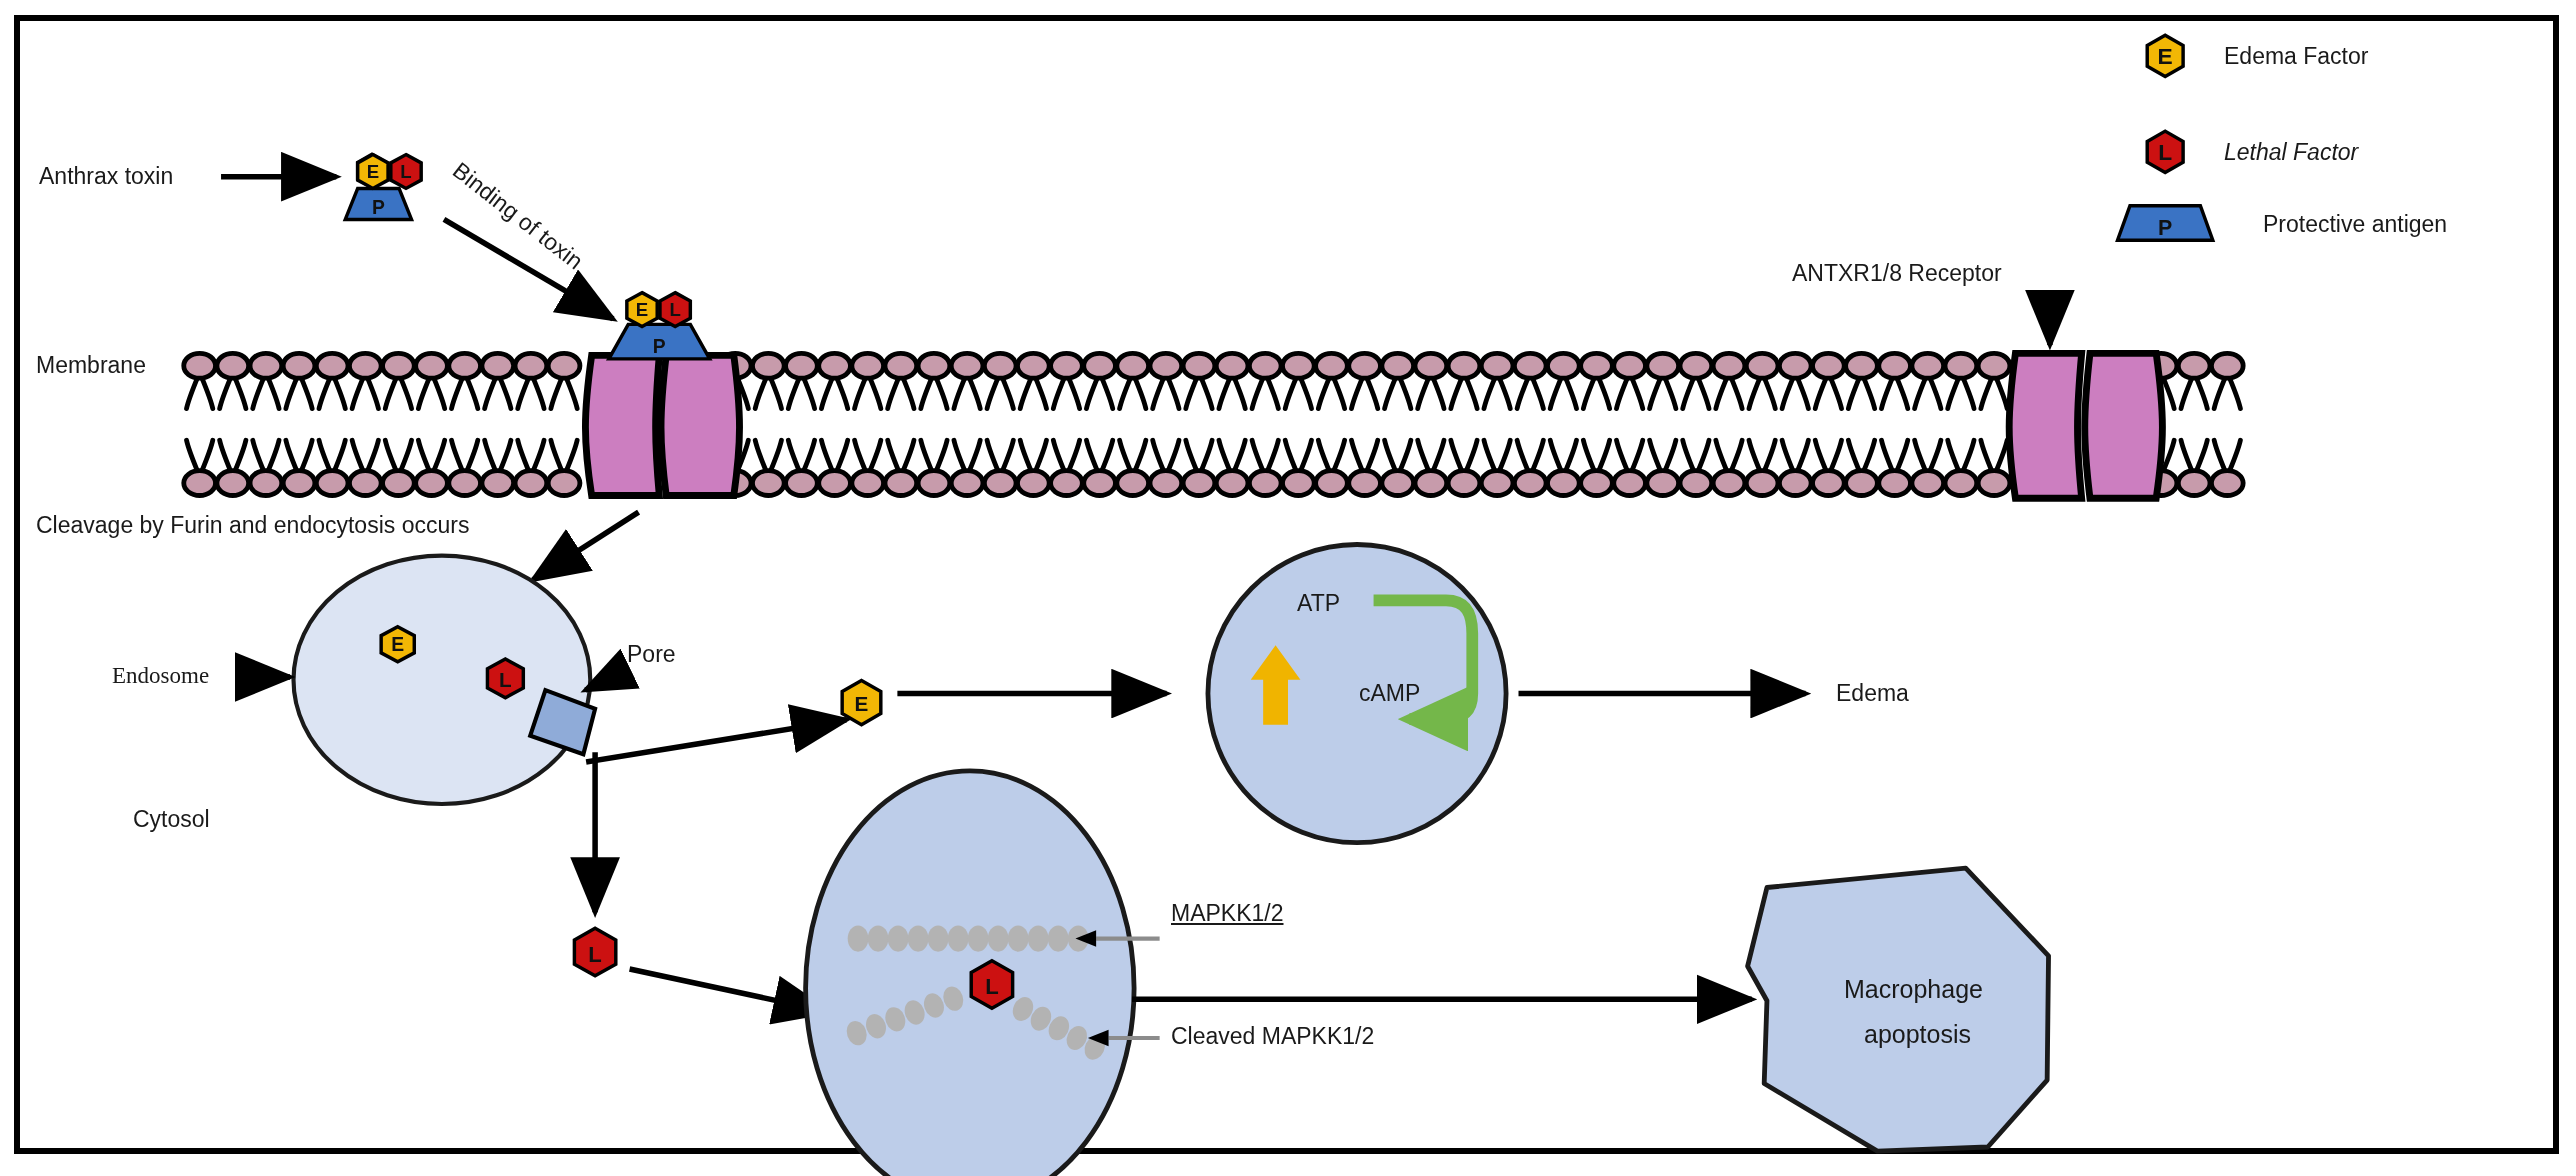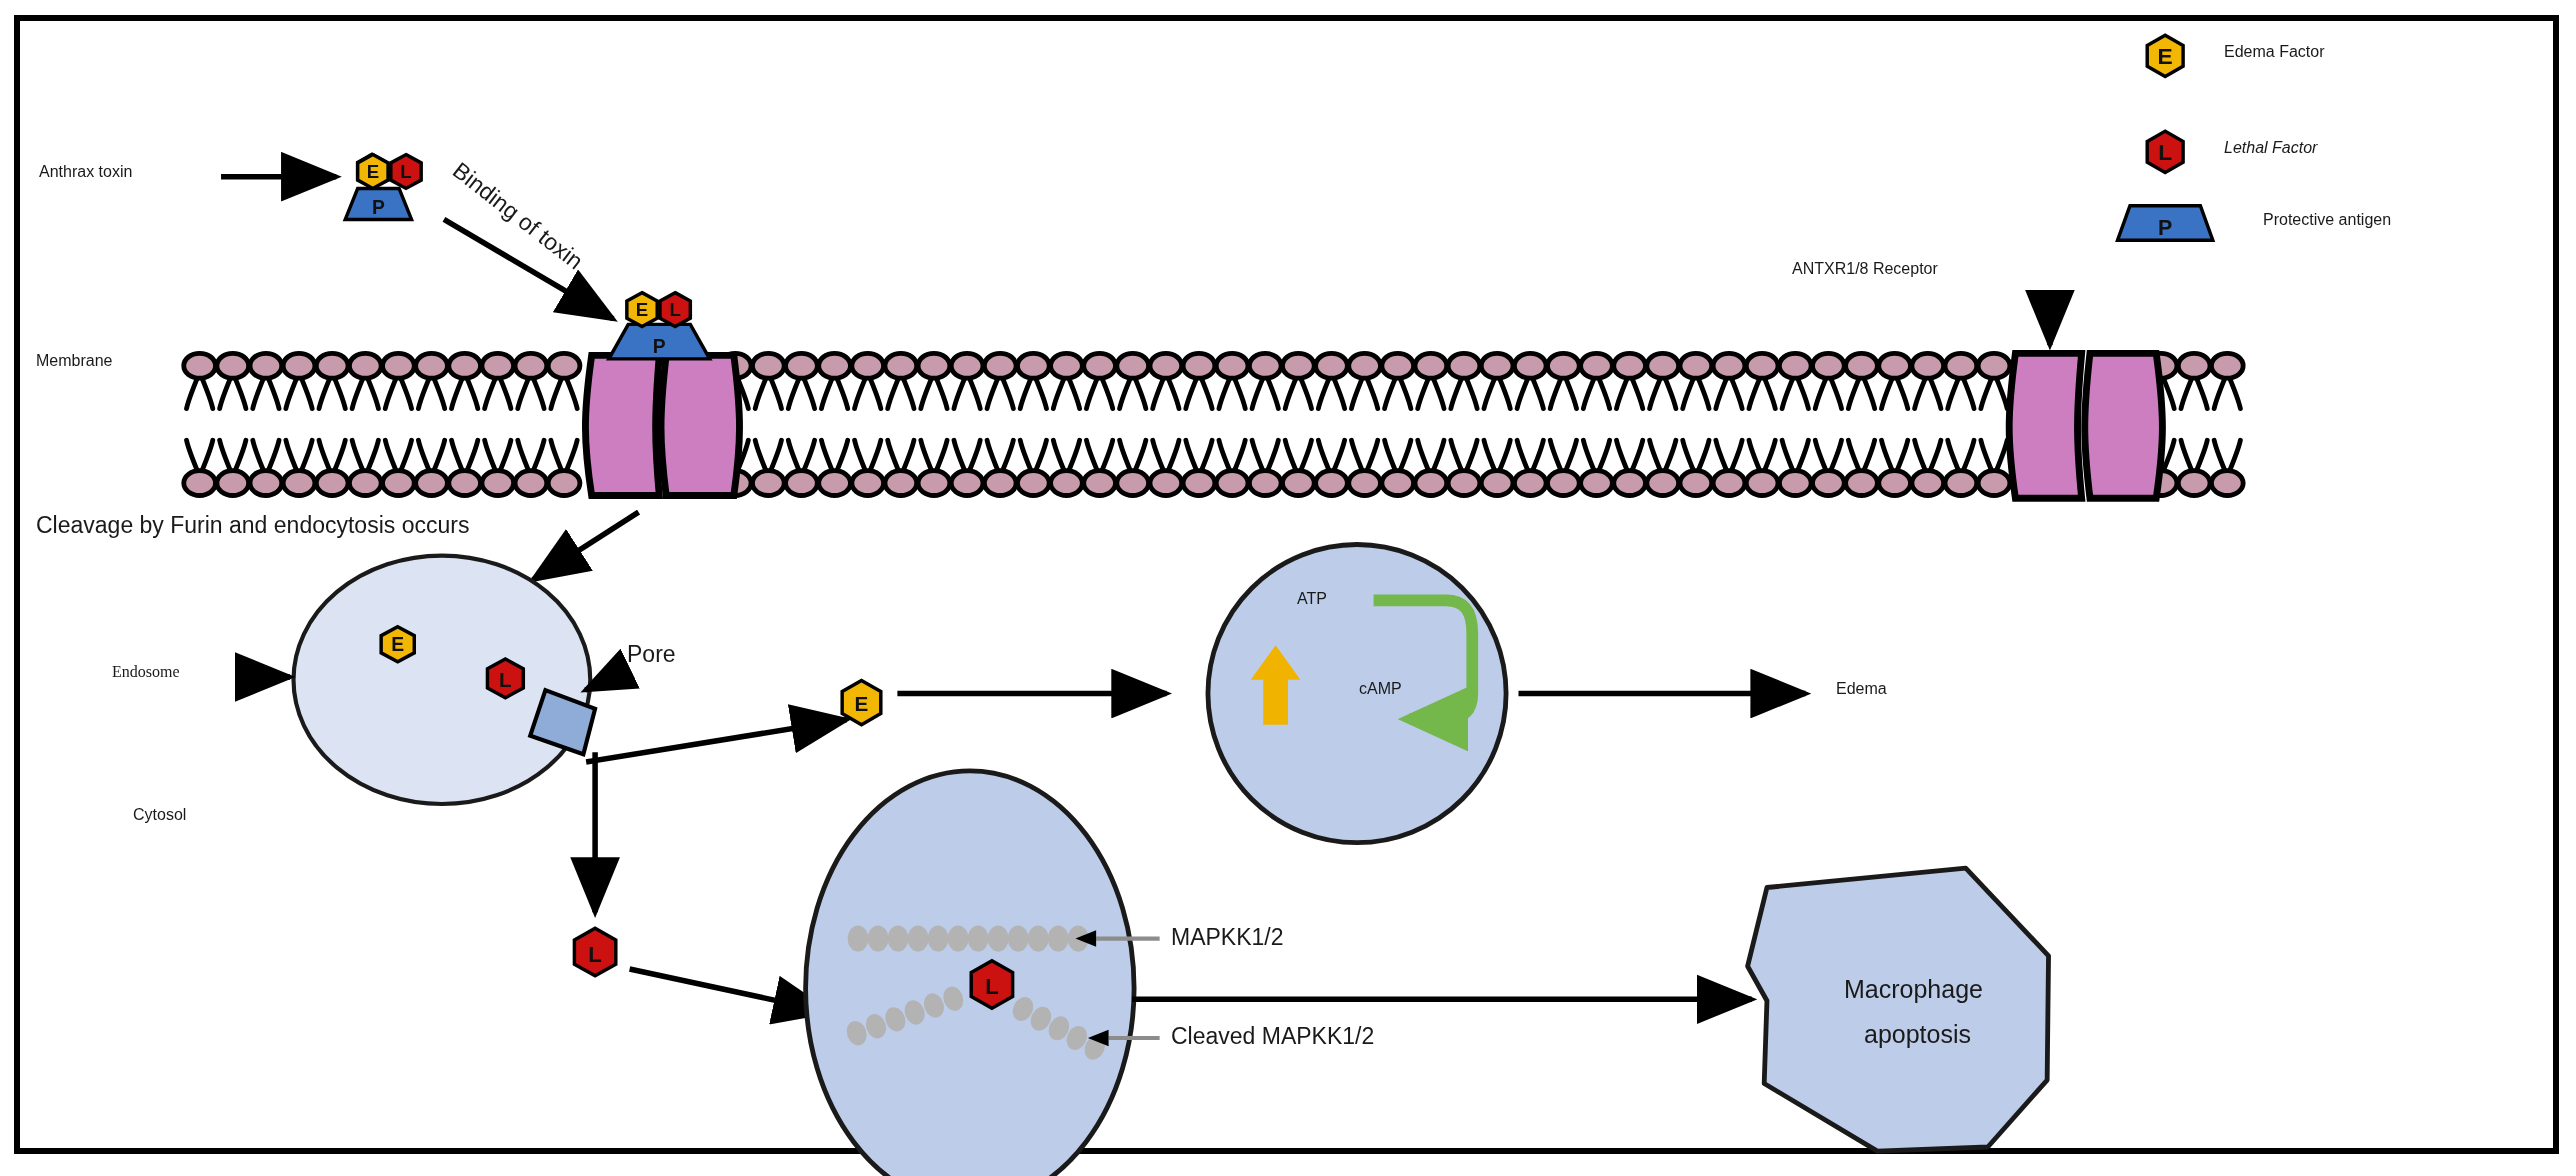--- a/index.html
+++ b/index.html
@@ -2,21 +2,21 @@
 <html style="font-size:11px"><head>
 <meta charset="utf-8">
 <style>
   html,body{margin:0;padding:0;background:#ffffff;}
   body{font-family:"Liberation Sans","DejaVu Sans",sans-serif;}
   #stage{position:relative;width:2576px;height:1176px;background:#ffffff;overflow:hidden;}
   #frame{position:absolute;left:14px;top:15px;width:2545px;height:1139px;border:6.2px solid #000;box-sizing:border-box;background:#fff;}
   svg.layer{position:absolute;left:0;top:0;width:2576px;height:1176px;}
   .lbl{position:absolute;color:#1a1a1a;white-space:nowrap;font-family:"Liberation Sans","DejaVu Sans",sans-serif;}
   .f33{font-size:23px;}
-  .f34{font-size:16px;}
+  .f34{font-size:23px;}
   .f36{font-size:25px;}
   .rot{transform-origin:left top;}
 </style>
 </head>
 <body>
 
 <div id="stage">
   <div id="frame"></div>
 
   <svg class="layer" viewBox="0 0 3732 1704">
@@ -329,21 +329,21 @@
 
   <div class="lbl f33" style="left:627px;top:641px;">Pore</div>
 
   <div class="lbl f34" style="left:133px;top:806px;">Cytosol</div>
 
   <div class="lbl f34" style="left:1297px;top:590px;">ATP</div>
   <div class="lbl f34" style="left:1352px;top:680px;margin-left:7px;">cAMP</div>
 
   <div class="lbl f34" style="left:1836px;top:680px;">Edema</div>
 
-  <div class="lbl f33" style="left:1171px;top:924px;">MAPKK1/2</div>
+  <div class="lbl f33" style="left:1171px;top:900px;text-decoration:underline;">MAPKK1/2</div>
   <div class="lbl f33" style="left:1171px;top:1023px;">Cleaved MAPKK1/2</div>
 
   <div class="lbl f36" style="left:1844px;top:975px;">Macrophage</div>
   <div class="lbl f36" style="left:1864px;top:1020px;">apoptosis</div>
 
   <div class="lbl f34" style="left:2224px;top:43px;">Edema Factor</div>
   <div class="lbl f34" style="left:2224px;top:139px;font-style:italic;">Lethal Factor</div>
   <div class="lbl f34" style="left:2263px;top:211px;">Protective antigen</div>
 </div>
 

